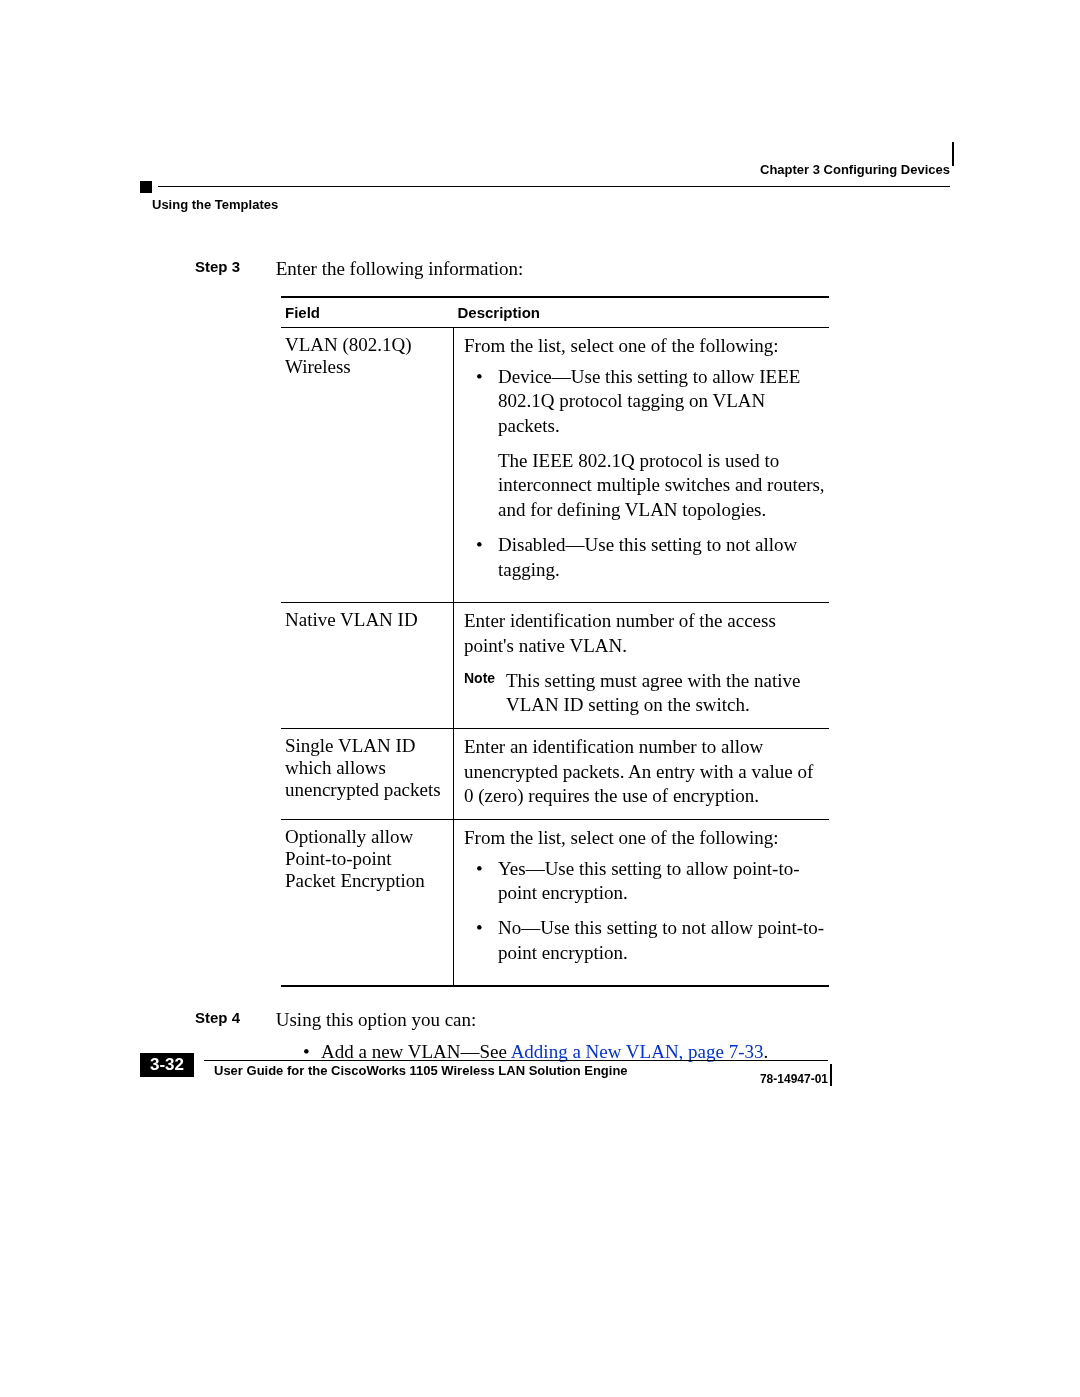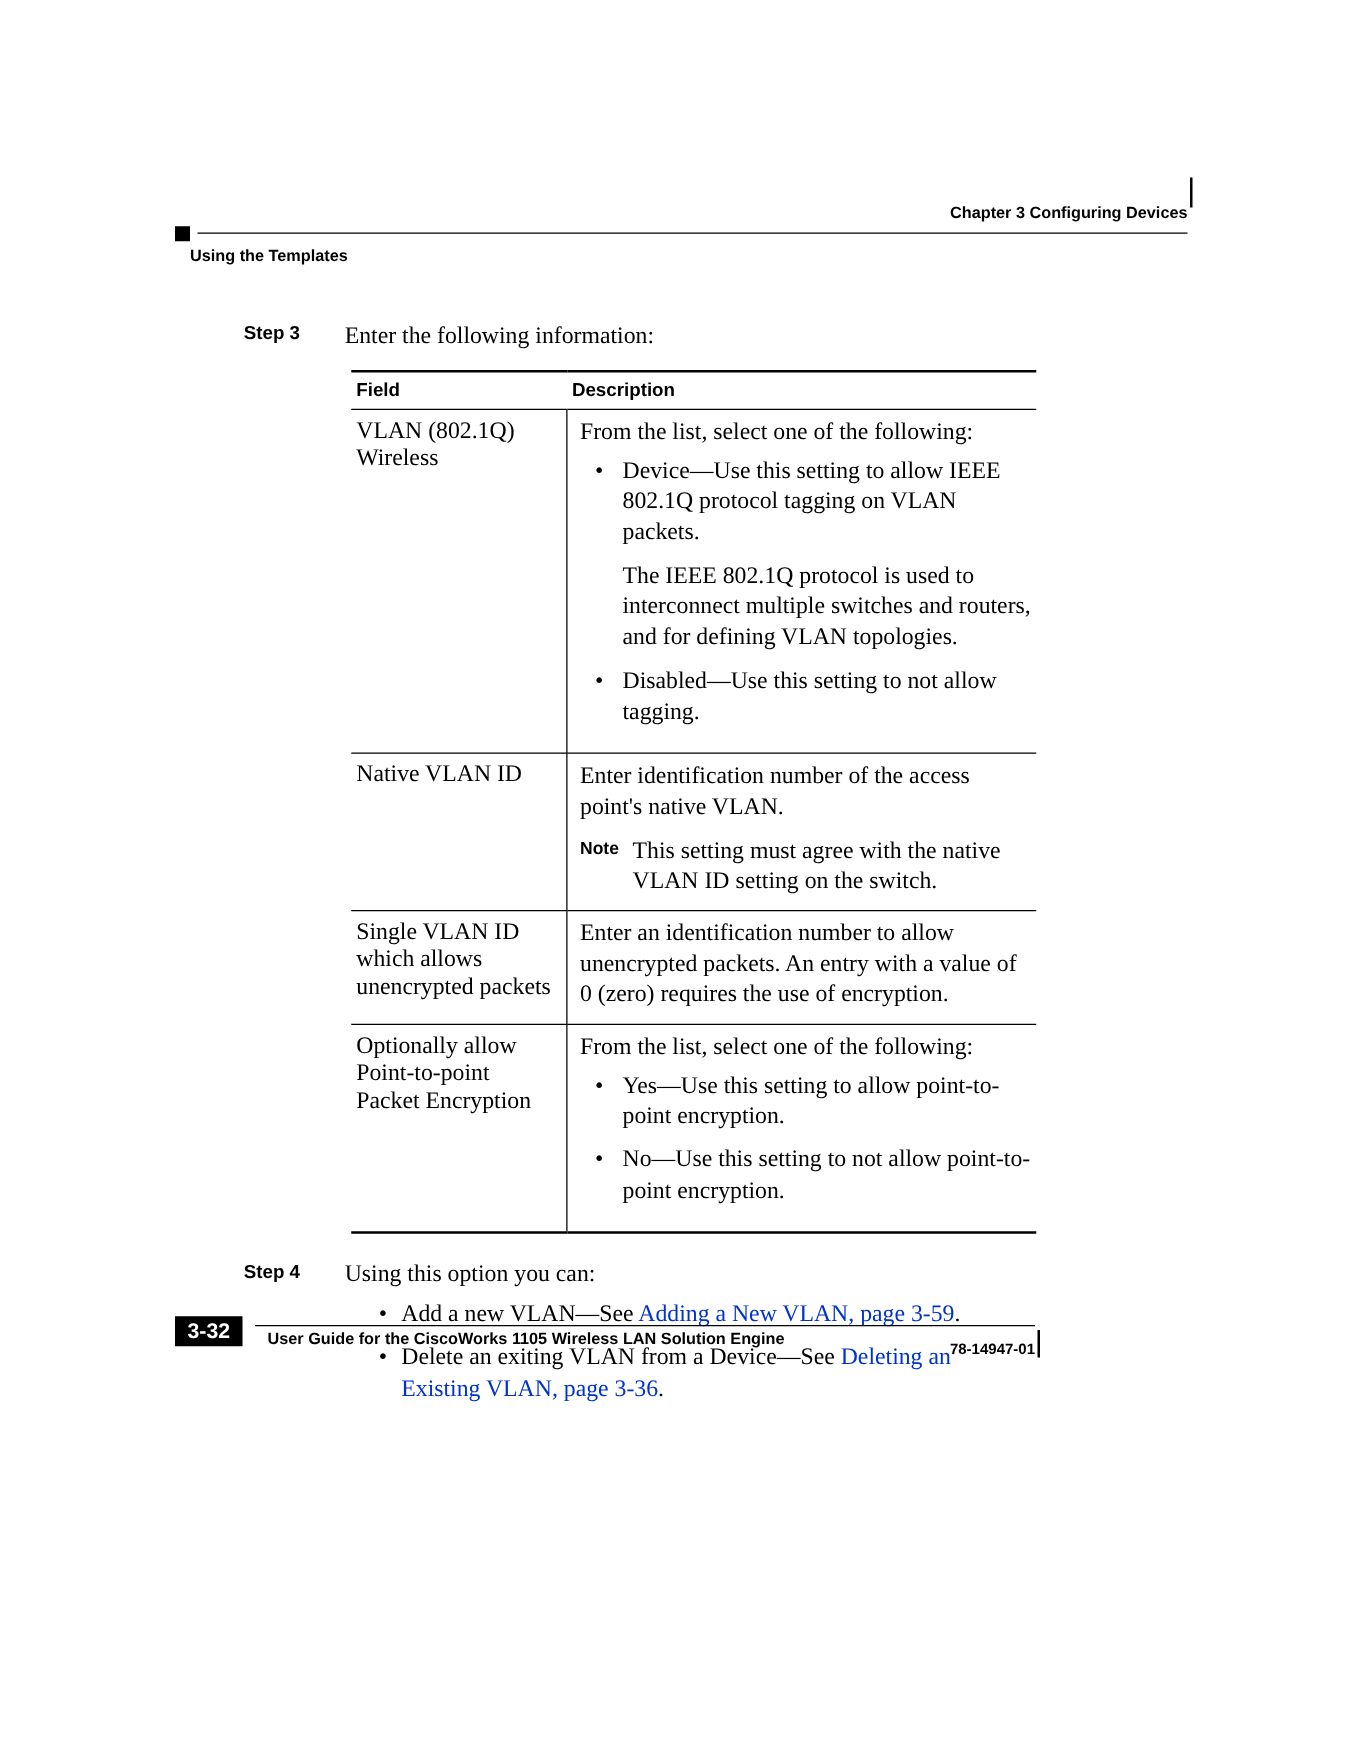--- a/index.html
+++ b/index.html
@@ -318,24 +318,21 @@
         </tr>
       </tbody>
     </table>
 
     <div class="step-row" style="margin-top:22px;">
       <span class="step-label">Step 4</span>
       <span class="step-text">Using this option you can:</span>
       <div class="step-body-indent">
         <ul class="page-bullets">
           <li>
-            <span>Add a new VLAN—See </span><span class="link">Adding a New VLAN, page 3-59</span><span>.</span>
-          </li>
-          <li>
-            <span>Delete an exiting VLAN from a Device—See </span><span class="link">Deleting an Existing VLAN, page 3-36</span><span>.</span>
+            <span>Add a new VLAN—See </span><span class="link">Adding a New VLAN, page 7-33</span><span>.</span>
           </li>
         </ul>
       </div>
     </div>
 
   </div>
 
   <div class="footer">
     <div class="ftr-rule-row">
       <div class="ftr-rule"></div>

